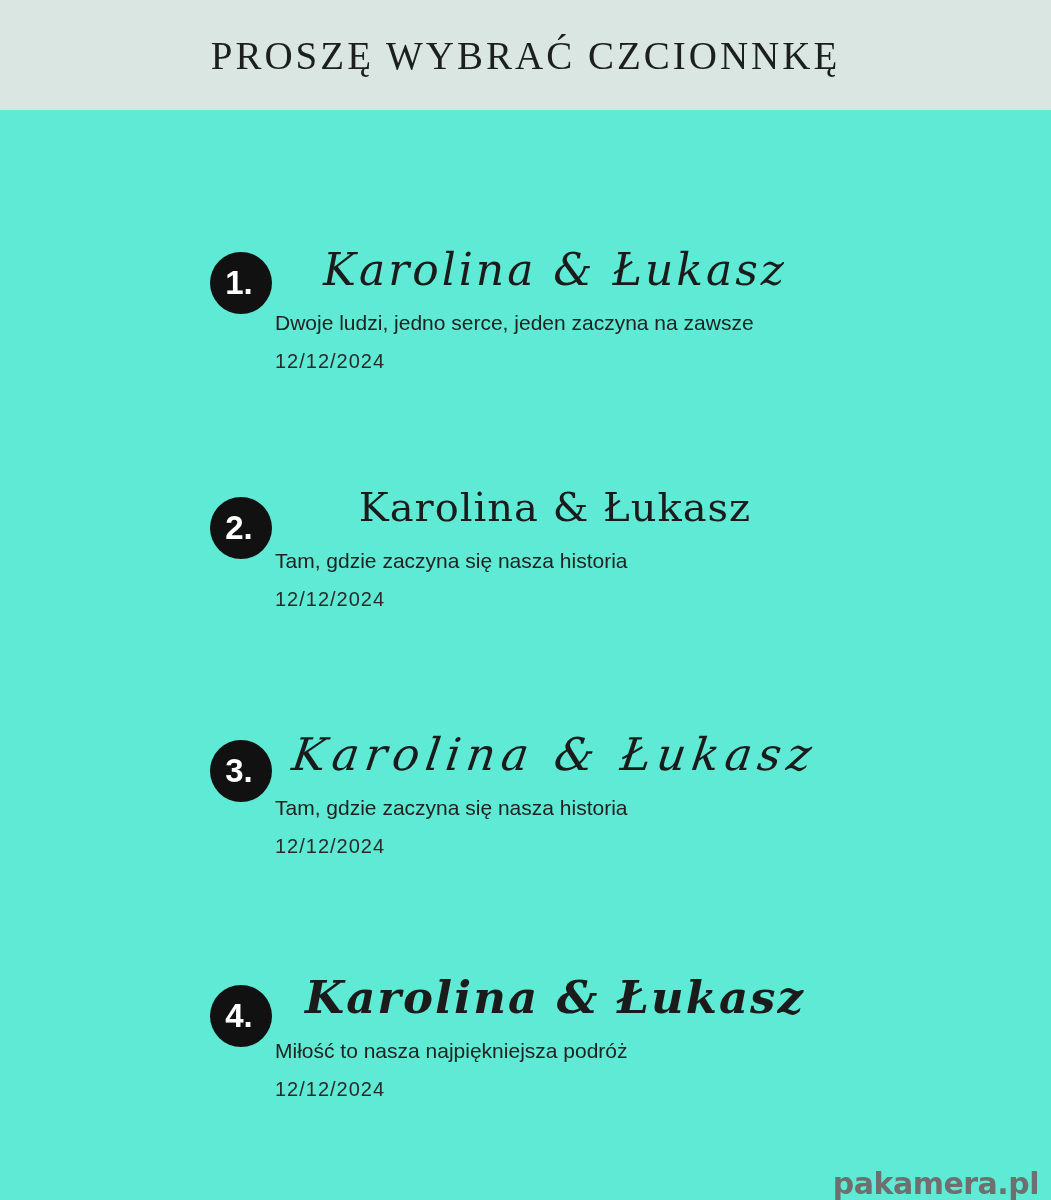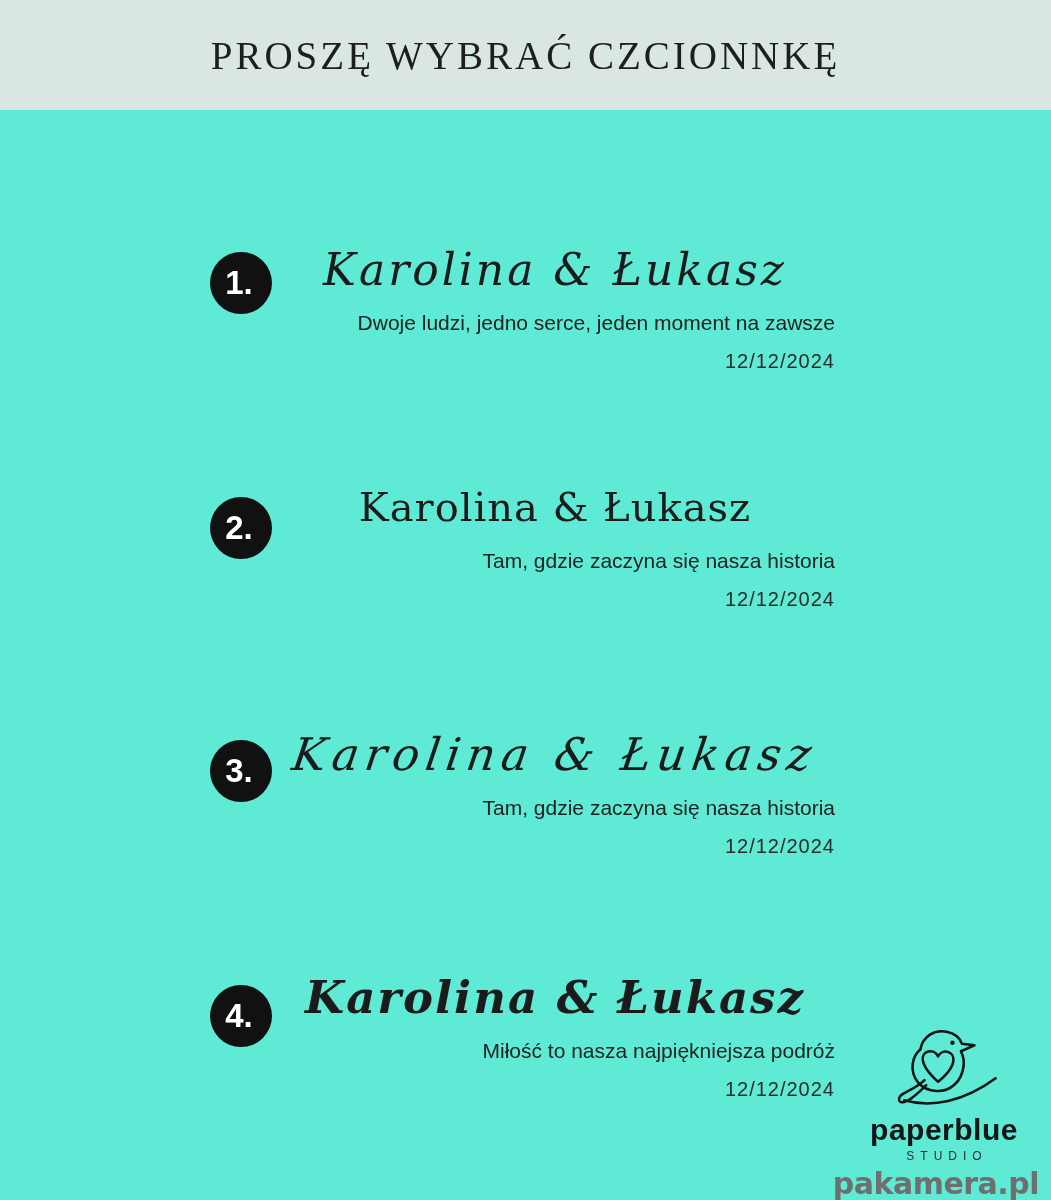--- a/index.html
+++ b/index.html
@@ -54,21 +54,21 @@
   .badge-1 { top: 252px; }
   .badge-2 { top: 497px; }
   .badge-3 { top: 740px; }
   .badge-4 { top: 985px; }
 
   
   .option {
     position: absolute;
     left: 275px;
     width: 560px;
-    text-align: right;
+    text-align: left;
   }
   .option-1 { top: 237px; }
   .option-2 { top: 475px; }
   .option-3 { top: 722px; }
   .option-4 { top: 965px; }
 
   .title {
     height: 64px;
     display: flex;
     align-items: center;
@@ -161,21 +161,21 @@
 
   <div class="header">
     <h1>PROSZĘ WYBRAĆ CZCIONNKĘ</h1>
   </div>
 
   <div class="badge badge-1">
     <span>1.</span>
   </div>
   <section class="option option-1">
     <div class="title font-script-a">Karolina &amp; Łukasz</div>
-    <div class="subtitle">Dwoje ludzi, jedno serce, jeden moment na zawsze</div>
+    <div class="subtitle">Dwoje ludzi, jedno serce, jeden zaczyna na zawsze</div>
     <div class="date">12/12/2024</div>
   </section>
 
   <div class="badge badge-2">
     <span>2.</span>
   </div>
   <section class="option option-2">
     <div class="title font-serif-b">Karolina &amp; Łukasz</div>
     <div class="subtitle">Tam, gdzie zaczyna się nasza historia</div>
     <div class="date">12/12/2024</div>
@@ -192,34 +192,16 @@
 
   <div class="badge badge-4">
     <span>4.</span>
   </div>
   <section class="option option-4">
     <div class="title font-script-d">Karolina &amp; Łukasz</div>
     <div class="subtitle">Miłość to nasza najpiękniejsza podróż</div>
     <div class="date">12/12/2024</div>
   </section>
 
-  <div class="logo">
-    <svg width="110" height="85" viewBox="0 0 130 100" fill="none" stroke="#151515" stroke-width="3" stroke-linecap="round" stroke-linejoin="round">
-
-      <path d="M37 30 C40 14 54 6 68 9 C78 11 84 17 86 23 L101 25 L85 32 C88 38 89 44 88 50"></path>
-
-      <path d="M88 50 C86 68 72 80 56 79 C38 78 26 64 28 47 C29 40 32 34 37 30"></path>
-
-      <circle cx="75" cy="22" r="2.6" fill="#151515" stroke="none"></circle>
-
-      <path d="M58 38 C53 28 38 31 40 43 C42 55 58 68 58 68 C58 68 74 56 76 44 C78 32 63 28 58 38"></path>
-
-      <path d="M44 72 C36 80 26 90 18 92 C10 94 10 86 17 82 C24 78 34 74 42 66"></path>
-
-      <path d="M18 90 C50 99 88 92 126 64"></path>
-    </svg>
-    <div class="brand">paperblue</div>
-    <div class="studio">STUDIO</div>
-  </div>
 
   <div class="watermark">pakamera.pl</div>
 
 </div>
 
 </body></html>

